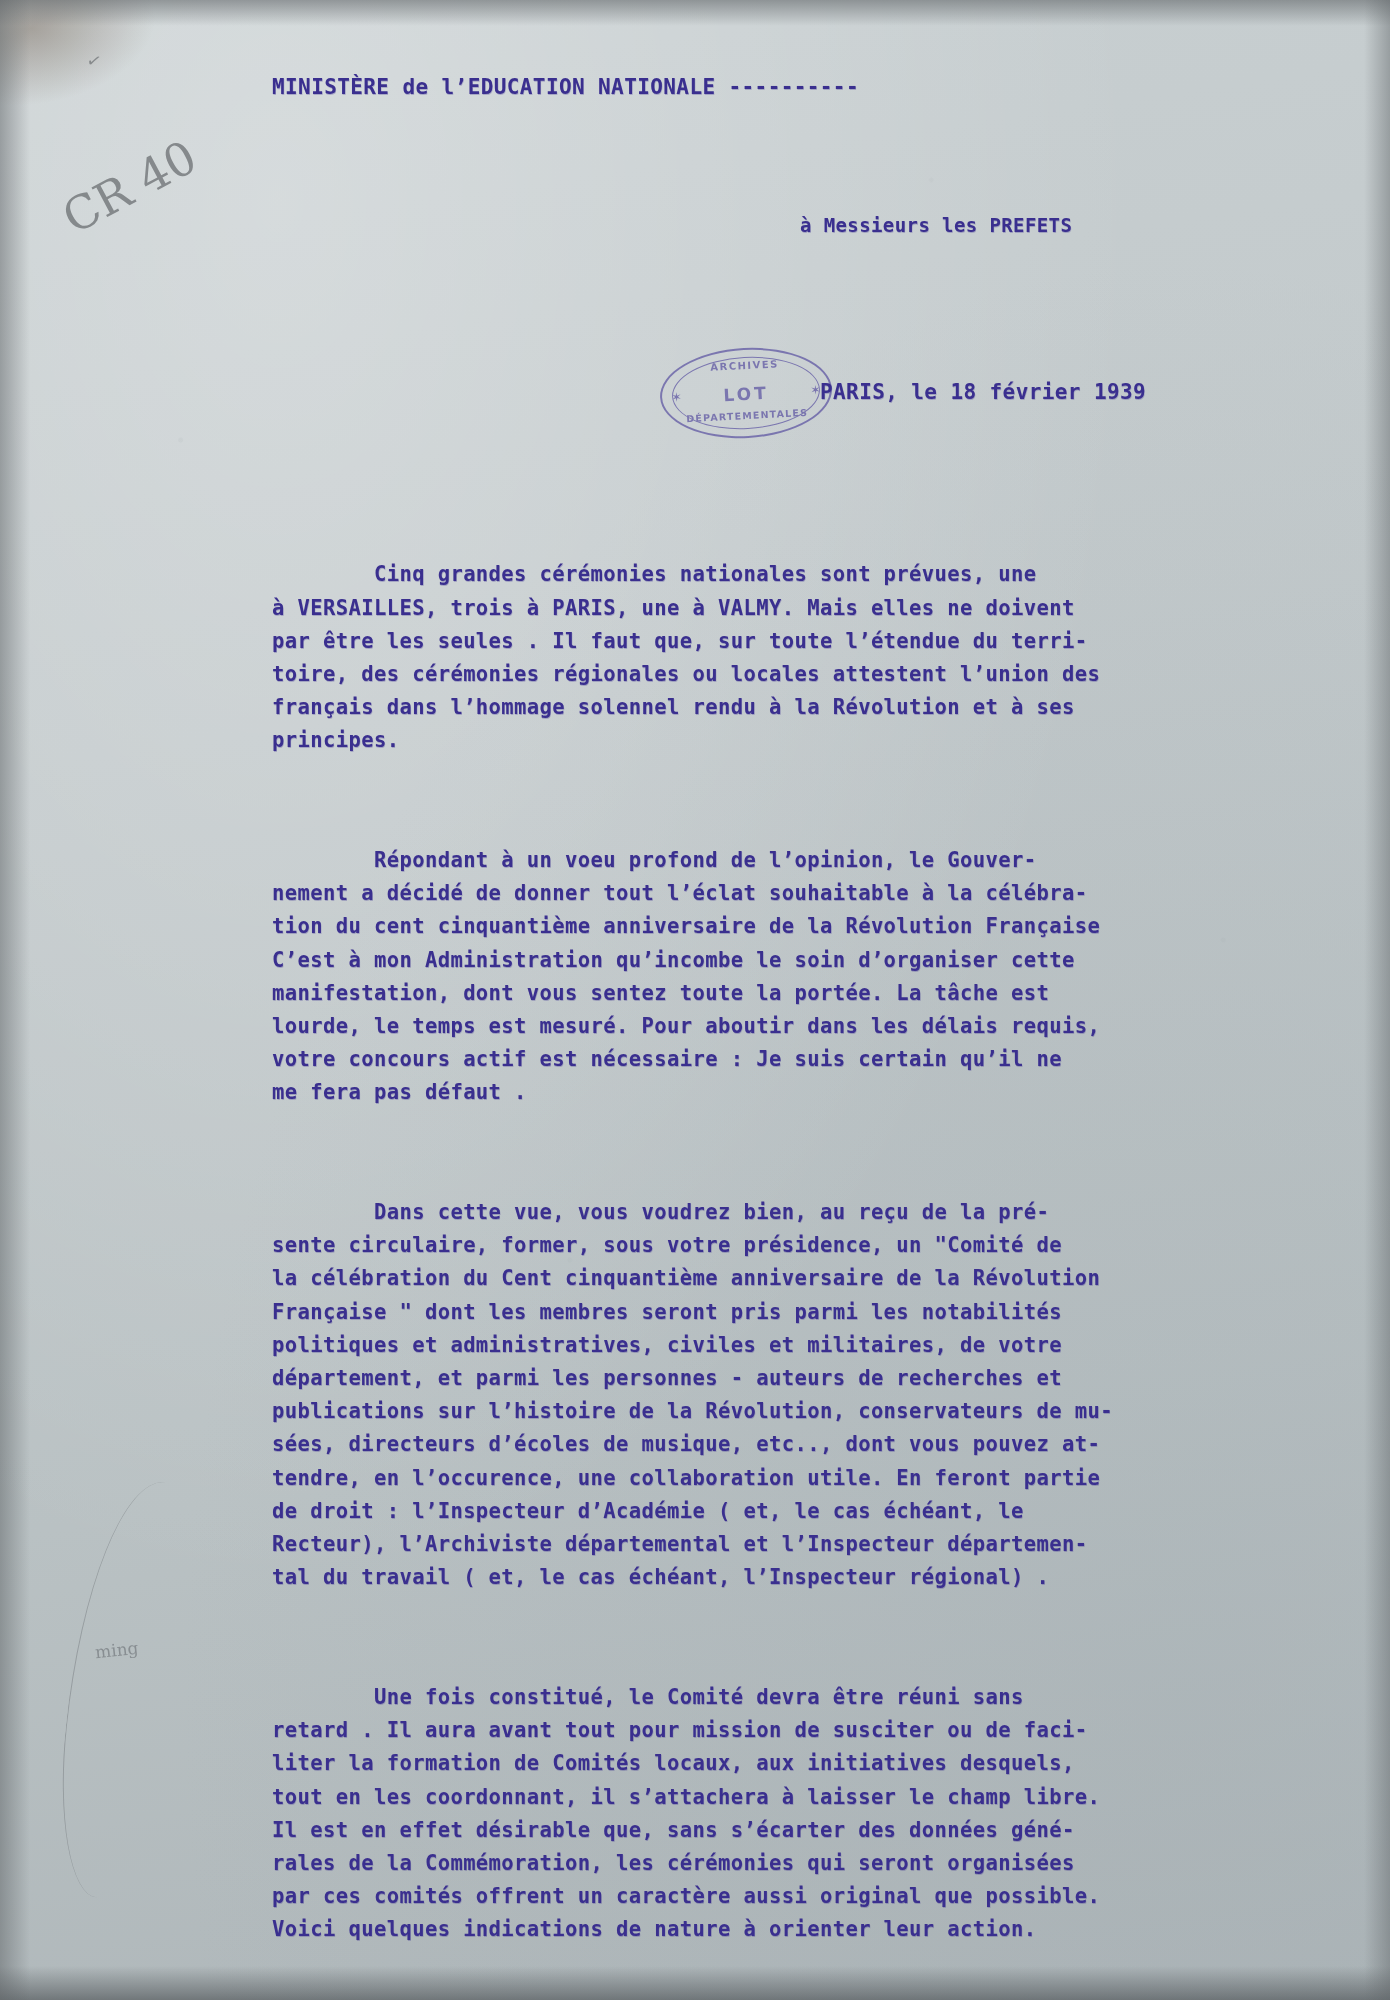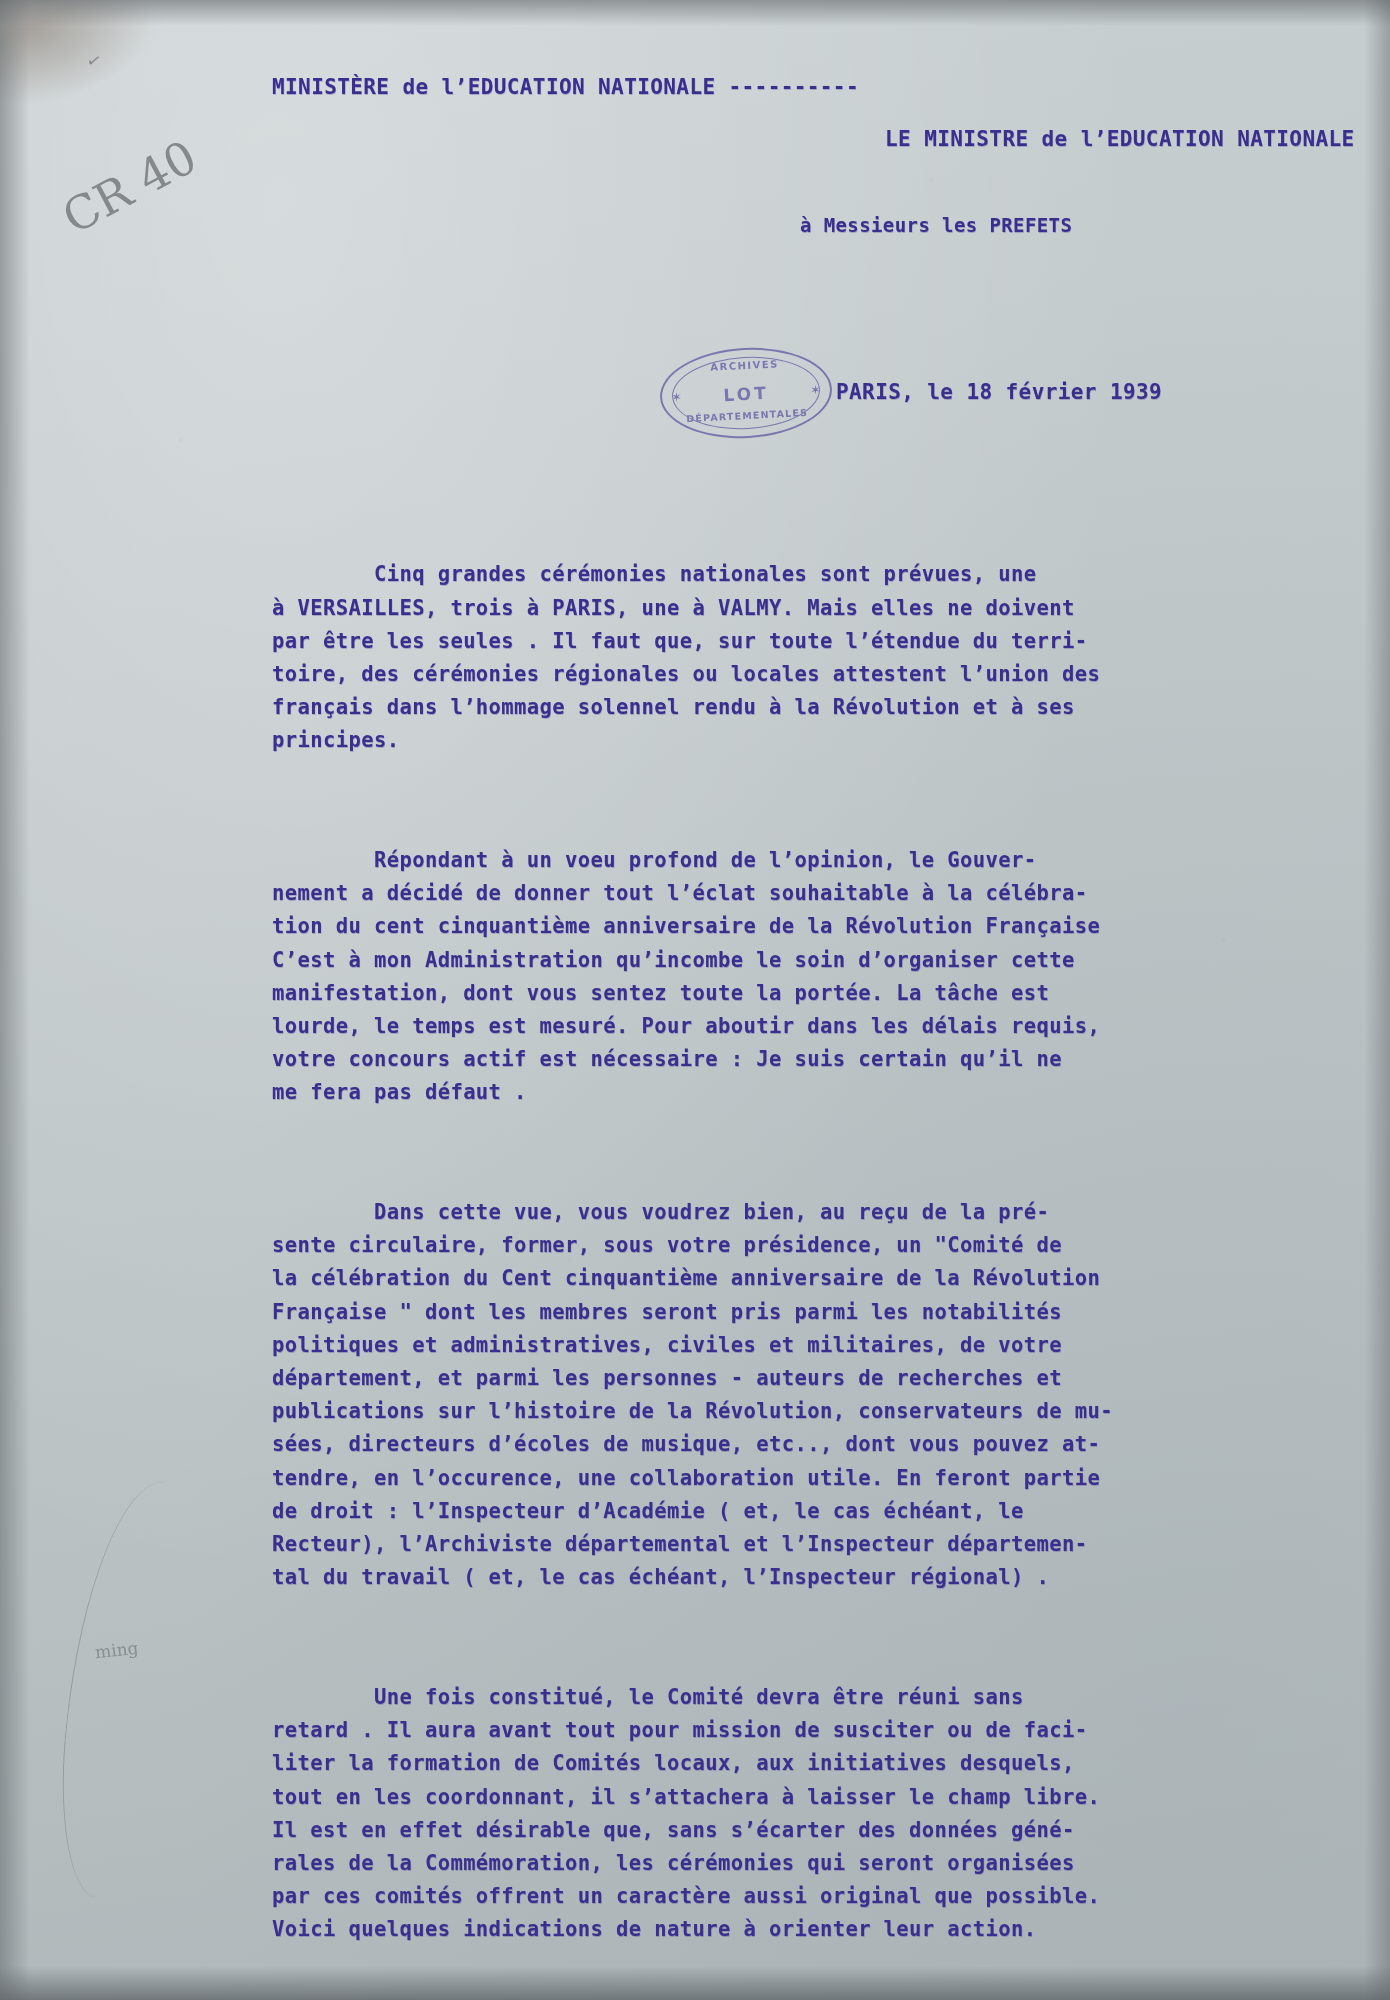--- a/index.html
+++ b/index.html
@@ -99,21 +99,20 @@
   .rule {
     display: block;
     letter-spacing: 0px;
   }
   .datum {
     position: absolute;
     left: 820px;
     top: 380px;
     font-size: 21px;
     font-weight: bold;
-    padding-left: 16px;
   }
 
   
   .stamp {
     position: absolute;
     left: 660px;
     top: 348px;
     width: 172px;
     height: 90px;
     transform: rotate(-3deg);
@@ -204,22 +203,20 @@
 
   <div class="grain"></div>
   <div class="corner-stain"></div>
 
   <div class="pencil-tick tw" style="color:#6b6f72;text-shadow:none;">✓</div>
   <div class="pencil">CR 40</div>
 
   <div class="hdr-left tw">MINISTÈRE de
 l’EDUCATION NATIONALE
     ----------</div>
-  <div class="hdr-right tw">LE MINISTRE de l’EDUCATION
-             NATIONALE</div>
 
 
   <div class="addressee tw">à Messieurs les PREFETS</div>
 
   <div class="stamp">
     <div class="oval-outer"></div>
     <div class="oval-inner"></div>
     <div class="s-top">ARCHIVES</div>
     <div class="star-l">✶</div>
     <div class="s-mid">LOT</div>

